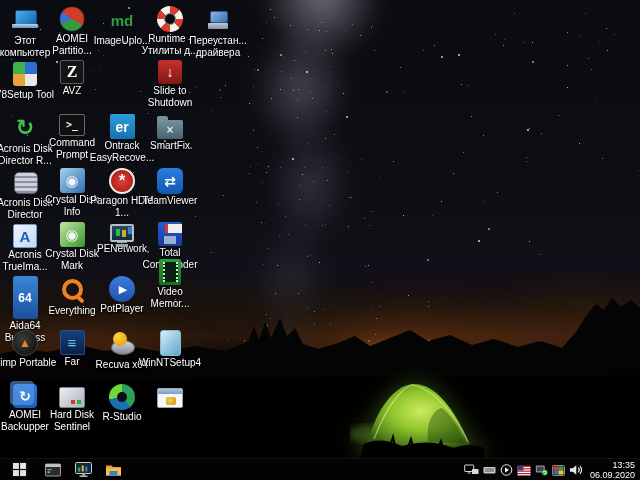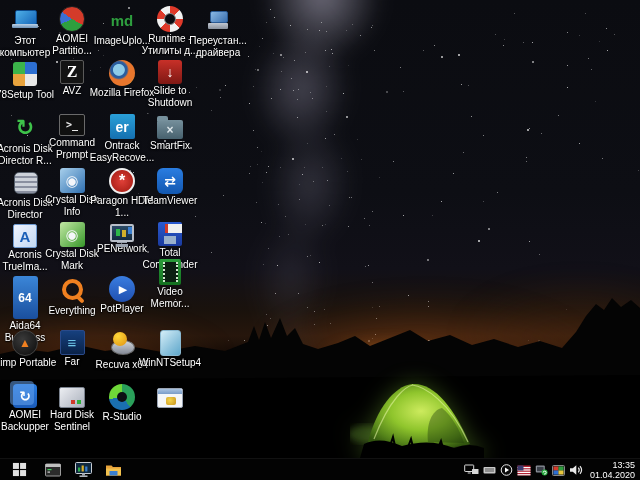--- a/index.html
+++ b/index.html
@@ -522,24 +522,20 @@
         <div class="ico i-imgupl">
           <span class="g">md</span>
         </div>
         <div class="lbl">ImageUplo...</div>
       </div>
 
     <div class="cell" style="left:48px;top:384px">
         <div class="ico i-hds"></div>
         <div class="lbl">Hard Disk Sentinel</div>
       </div>
-    <div class="cell" style="left:98px;top:60px">
-        <div class="ico i-firefox"></div>
-        <div class="lbl">Mozilla Firefox</div>
-      </div>
     <div class="cell" style="left:98px;top:114px">
         <div class="ico i-ontrack">
           <span class="g">er</span>
         </div>
         <div class="lbl">Ontrack EasyRecove...</div>
       </div>
     <div class="cell" style="left:98px;top:168px">
         <div class="ico i-paragon">
           <span class="g">*</span>
         </div>
@@ -679,17 +675,17 @@
         <rect x="1.5" y="5.5" width="5" height="4" fill="#2d6fd1"></rect>
         <rect x="6.5" y="5.5" width="5" height="4" fill="#e8c53d"></rect>
       </svg>
       <svg width="14" height="12" viewBox="0 0 14 12">
         <polygon points="1,4.3 3.8,4.3 7.3,1.3 7.3,10.7 3.8,7.7 1,7.7" fill="#e8e8e8"></polygon>
         <path d="M9.3,3.7 a3.6,3.6 0 0 1 0,4.6" stroke="#e8e8e8" stroke-width="1.2" fill="none"></path>
         <path d="M11,2.1 a6.2,6.2 0 0 1 0,7.8" stroke="#e8e8e8" stroke-width="1.2" fill="none"></path>
       </svg>
       <div class="clock">
         <div>13:35</div>
-        <div>01.04.2020</div>
+        <div>06.09.2020</div>
       </div>
     </div>
   </div>
 </div>
 
 </body></html>

